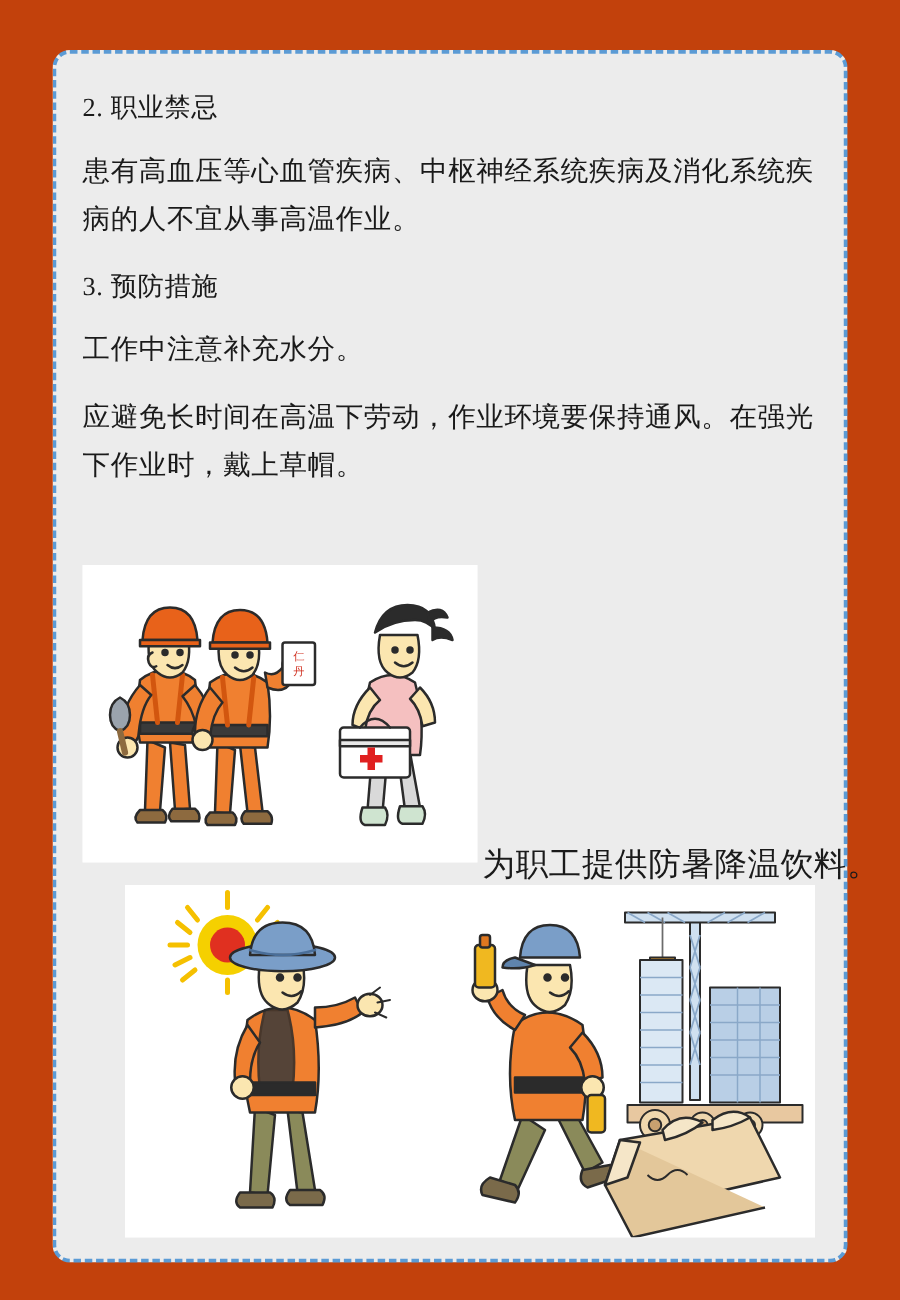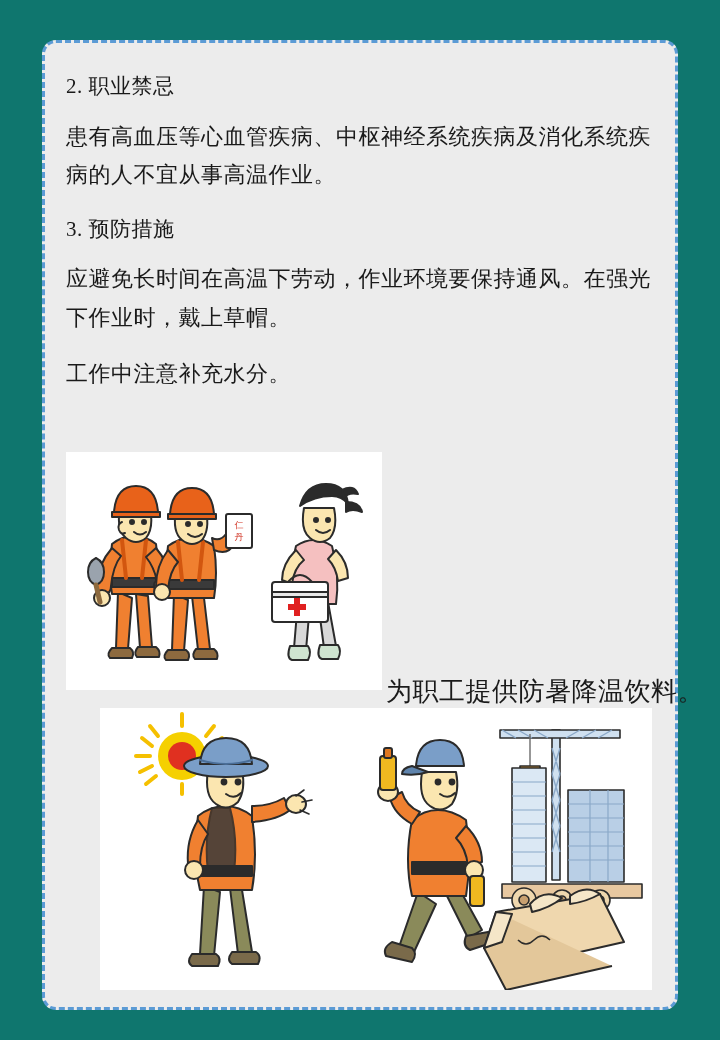--- a/index.html
+++ b/index.html
@@ -11,21 +11,21 @@
     height: 1040px;
     background: #ececec;
     font-family: "Liberation Serif", "DejaVu Serif", serif;
     overflow: hidden;
   }
   .page {
     position: absolute;
     left: 0; top: 0;
     width: 720px;
     height: 1040px;
-    background: #0f766e;
+    background: #c2410c;
     text-decoration: underline;
   }
   .frame {
     position: absolute;
     left: 42px;
     top: 40px;
     width: 636px;
     height: 970px;
     border: 3px dashed #5b9bd5;
     border-radius: 14px;
@@ -86,22 +86,22 @@
 </head>
 <body>
 
 <div class="page">
   <div class="frame"></div>
 
   <div class="content">
     <p class="heading">2. 职业禁忌</p>
     <p class="para">患有高血压等心血管疾病、中枢神经系统疾病及消化系统疾病的人不宜从事高温作业。</p>
     <p class="heading">3. 预防措施</p>
+    <p class="para tight">工作中注意补充水分。</p>
     <p class="para">应避免长时间在高温下劳动，作业环境要保持通风。在强光下作业时，戴上草帽。</p>
-    <p class="para tight">工作中注意补充水分。</p>
   </div>
 
   <div class="illus1">
     <svg width="316" height="238" viewBox="0 0 316 238" xmlns="http://www.w3.org/2000/svg">
       <rect x="0" y="0" width="316" height="238" fill="#ffffff"></rect>
 
       <g stroke="#2b2b2b" stroke-width="2" stroke-linejoin="round" stroke-linecap="round">
 
         <path d="M52 140 L50 196 L62 197 L66 146 Z" fill="#f08030"></path>
         <path d="M70 142 L74 196 L86 195 L82 144 Z" fill="#f08030"></path>

